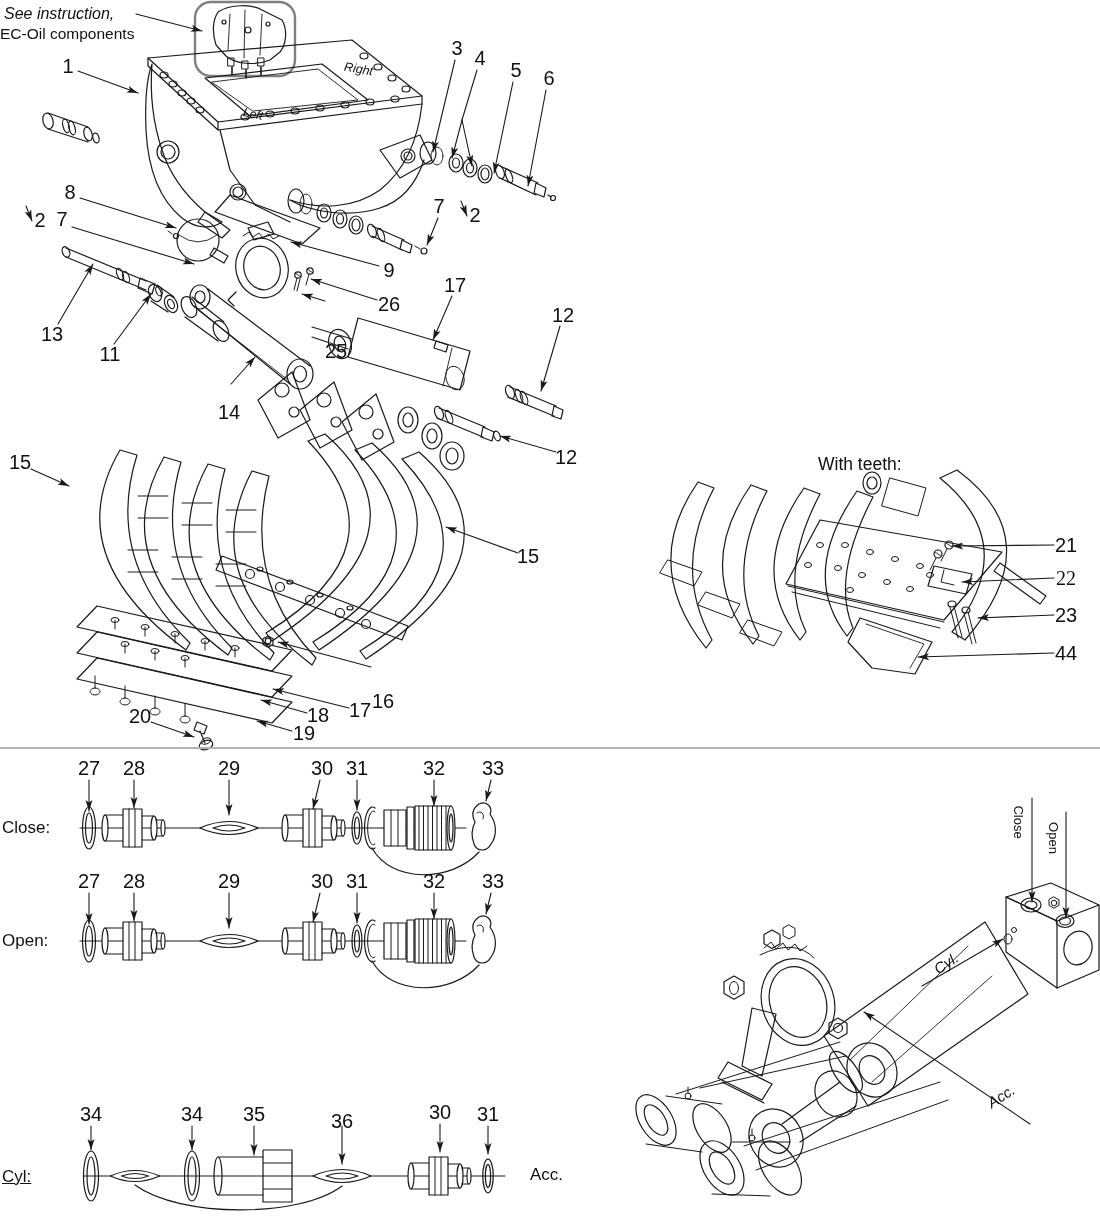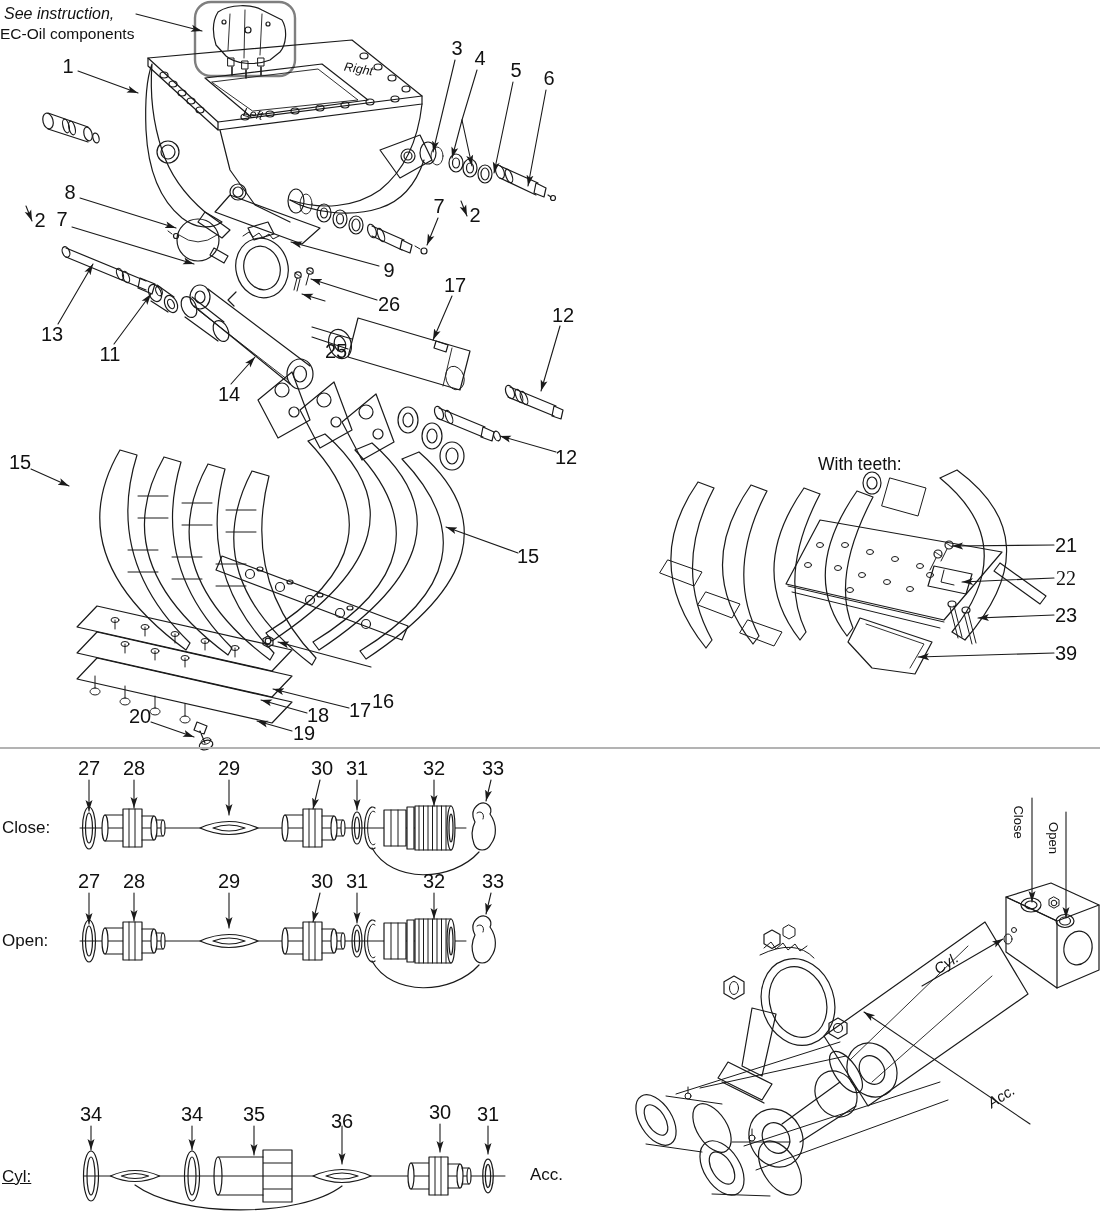--- a/index.html
+++ b/index.html
@@ -544,38 +544,38 @@
       <div class="callout" style="left: 480px; top: 58px;">4</div>
       <div class="callout" style="left: 516px; top: 70px;">5</div>
       <div class="callout" style="left: 549px; top: 78px;">6</div>
       <div class="callout" style="left: 439px; top: 206px;">7</div>
       <div class="callout" style="left: 475px; top: 215px;">2</div>
       <div class="callout" style="left: 70px; top: 192px;">8</div>
       <div class="callout" style="left: 40px; top: 220px;">2</div>
       <div class="callout" style="left: 62px; top: 219px;">7</div>
       <div class="callout" style="left: 52px; top: 334px;">13</div>
       <div class="callout" style="left: 110px; top: 354px;">11</div>
-      <div class="callout" style="left: 229px; top: 394px;">14</div>
+      <div class="callout" style="left: 229px; top: 412px;">14</div>
       <div class="callout" style="left: 336px; top: 303px; margin-top: 48px;">25</div>
       <div class="callout" style="left: 389px; top: 304px; text-align: center;">26</div>
       <div class="callout" style="left: 389px; top: 270px;">9</div>
       <div class="callout" style="left: 455px; top: 285px;">17</div>
       <div class="callout" style="left: 563px; top: 315px;">12</div>
       <div class="callout" style="left: 566px; top: 457px;">12</div>
       <div class="callout" style="left: 20px; top: 462px;">15</div>
       <div class="callout" style="left: 528px; top: 556px;">15</div>
       <div class="callout" style="left: 383px; top: 667px; margin-top: 34px;">16</div>
       <div class="callout" style="left: 360px; top: 710px;">17</div>
       <div class="callout" style="left: 318px; top: 715px;">18</div>
       <div class="callout" style="left: 304px; top: 733px;">19</div>
       <div class="callout" style="left: 140px; top: 716px;">20</div>
       <div class="callout" style="left: 1066px; top: 545px;">21</div>
       <div class="callout" style="left: 1066px; top: 578px; font-family: Liberation Serif, serif;">22</div>
       <div class="callout" style="left: 1066px; top: 615px;">23</div>
-      <div class="callout" style="left: 1066px; top: 653px;">39</div>
+      <div class="callout" style="left: 1066px; top: 653px;">44</div>
       <div class="callout" style="left: 89px; top: 768px;">27</div>
       <div class="callout" style="left: 134px; top: 768px;">28</div>
       <div class="callout" style="left: 229px; top: 768px;">29</div>
       <div class="callout" style="left: 322px; top: 768px;">30</div>
       <div class="callout" style="left: 357px; top: 768px;">31</div>
       <div class="callout" style="left: 434px; top: 768px;">32</div>
       <div class="callout" style="left: 493px; top: 768px;">33</div>
       <div class="callout" style="left: 89px; top: 881px;">27</div>
       <div class="callout" style="left: 134px; top: 881px;">28</div>
       <div class="callout" style="left: 229px; top: 881px;">29</div>

